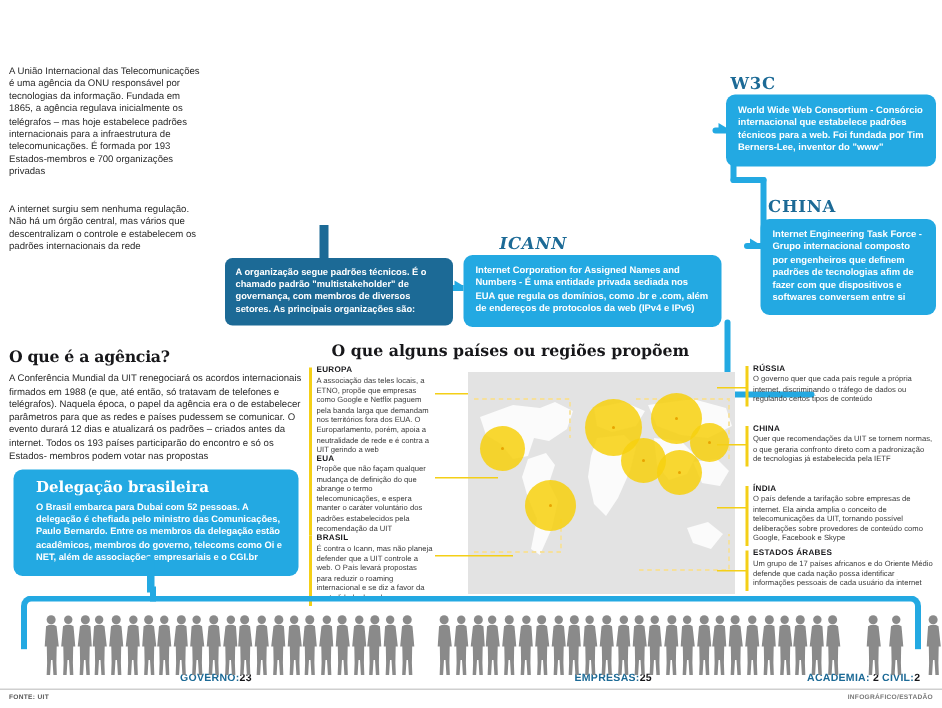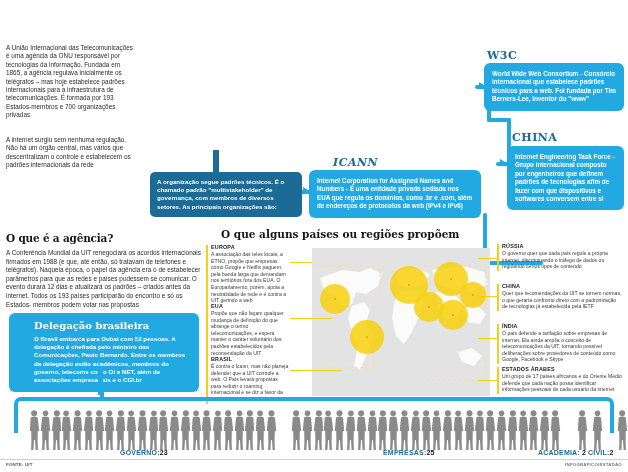--- a/index.html
+++ b/index.html
@@ -39,21 +39,21 @@
     text-align:left;
   }
 
   .sec2{position:absolute;left:6px;top:136px;width:128px;}
   .sec3{position:absolute;left:6px;top:232px;width:200px;}
   .sec3 .q-body{font-size:6.4px;line-height:8.6px;}
 
   
   .deleg{
     position:absolute;left:9px;top:313px;width:190px;
-    background:#23a9e2;border-radius:6px;padding:7px 9px 8px 25px;
+    background:#23a9e2;border-radius:6px;padding:7px 9px 8px 15px;
     box-sizing:border-box;color:#ffffff;
   }
   .deleg h4{
     margin:0 0 4px 0;font-family:"DejaVu Serif", serif;
     font-size:10px;font-weight:bold;color:#ffffff;letter-spacing:0px;
   }
   .deleg p{margin:0;font-size:6.2px;line-height:8.2px;font-weight:bold;}
   .deleg-tail{
     position:absolute;left:98px;top:371px;width:5px;height:24px;background:#23a9e2;
   }

